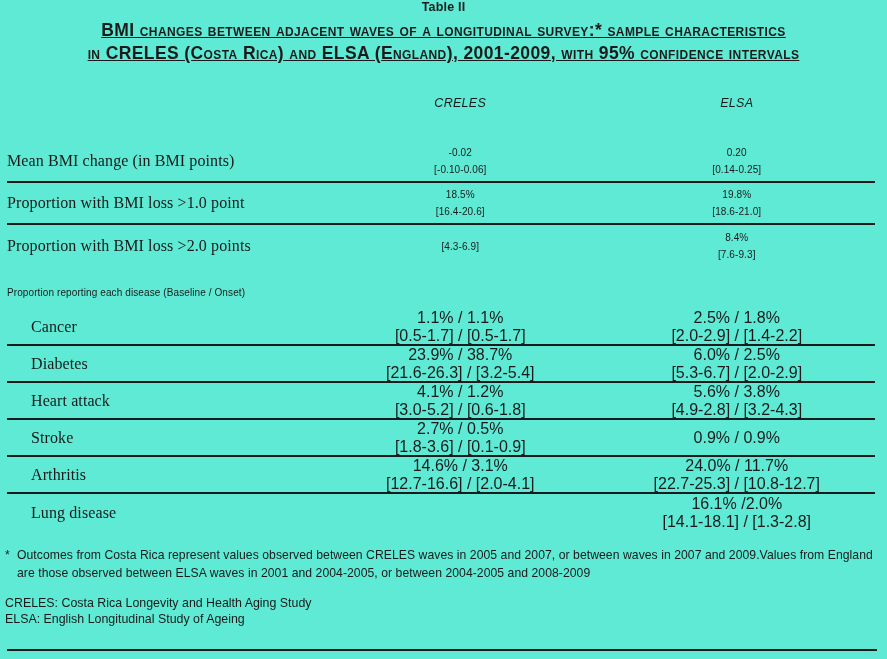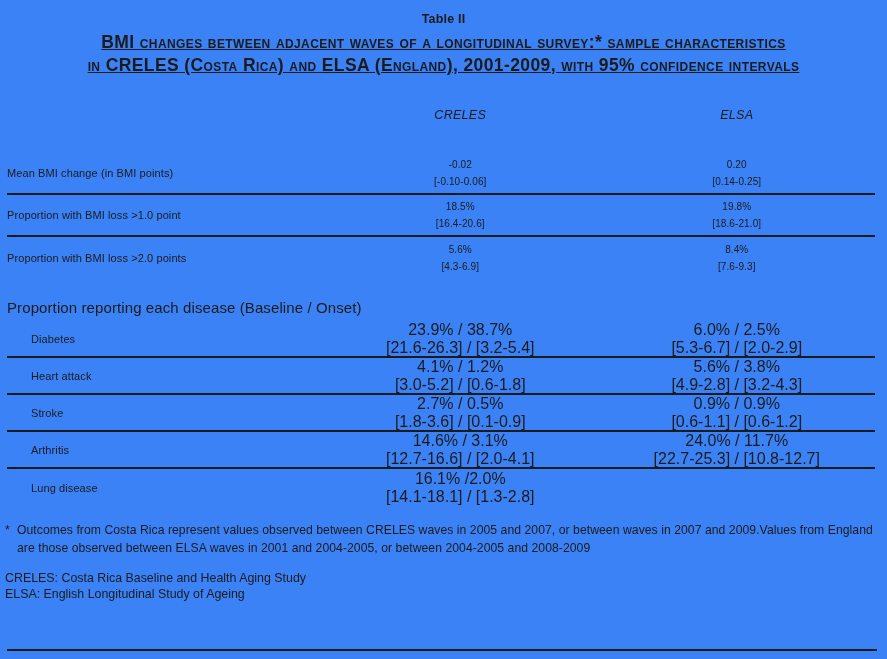--- a/index.html
+++ b/index.html
@@ -1,25 +1,25 @@
 <!DOCTYPE html>
 <html><head>
 <meta charset="utf-8">
 <style>
   * { margin: 0; padding: 0; box-sizing: border-box; }
   html, body { background: #ffffff; }
   .page {
     position: relative;
     width: 887px;
     height: 659px;
-    background: #3b82f6;
+    background: #5eead4;
     color: #1b1b1b;
     font-family: "Liberation Sans", sans-serif;
     overflow: hidden;
-    padding-top: 12px;
+    padding-top: 0;
   }
   
   .caption { text-align: center; }
   .table-label {
     font-size: 12.5px;
     font-weight: bold;
     letter-spacing: 0.2px;
     margin-bottom: 5px;
   }
   .title-line {
@@ -29,27 +29,28 @@
     letter-spacing: 0.4px;
     line-height: 23px;
     text-decoration: underline;
   }
   
   .table {
     margin-left: 7px;
     width: 868px;
     margin-top: 30px;
   }
-  .row { display: flex; align-items: stretch; }
+  .row { display: flex; align-items: stretch; justify-content: space-between; }
   .row .label {
     width: 315px;
-    font-size: 11px;
+    font-size: 16px;
     display: flex;
     align-items: center;
     letter-spacing: 0.1px;
+    font-family: Liberation Serif, serif;
   }
   .row .col {
     width: 276.5px;
     text-align: center;
     display: flex;
     flex-direction: column;
     justify-content: center;
   }
   .thead { height: 16px; margin-bottom: 30px; }
   .thead .col.head {
@@ -59,21 +60,21 @@
   }
   .drow { height: 42px; padding: 3px 0; }
   .drow .val, .drow .ci { font-size: 10px; line-height: 17px; letter-spacing: 0.1px; }
   .ruled { border-bottom: 2px solid #1b1b1b; }
   .disease-row { height: 37px; padding: 1px 0; }
   .disease-row .label { padding-left: 24px; }
   .section-label {
     margin-left: 7px;
     margin-top: 20px;
     margin-bottom: 6px;
-    font-size: 15px;
+    font-size: 10px;
     letter-spacing: 0.1px;
     height: 16px;
   }
   
   .footnote {
     display: flex;
     margin: 15px 12px 0 5px;
     font-size: 12.2px;
     line-height: 18px;
   }
@@ -128,34 +129,44 @@
       </div>
       <div class="col">
         <div class="val">19.8%</div>
         <div class="ci">[18.6-21.0]</div>
       </div>
     </div>
 
     <div class="row drow">
       <div class="label">Proportion with BMI loss &gt;2.0 points</div>
       <div class="col">
-        <div class="val">5.6%</div>
         <div class="ci">[4.3-6.9]</div>
       </div>
       <div class="col">
         <div class="val">8.4%</div>
         <div class="ci">[7.6-9.3]</div>
       </div>
     </div>
   </div>
 
   <div class="section-label">Proportion reporting each disease (Baseline / Onset)</div>
 
   <div class="table" style="margin-top:0;">
 
+    <div class="row disease-row ruled">
+      <div class="label">Cancer</div>
+      <div class="col">
+        <div class="val">1.1% / 1.1%</div>
+        <div class="ci">[0.5-1.7] / [0.5-1.7]</div>
+      </div>
+      <div class="col">
+        <div class="val">2.5% / 1.8%</div>
+        <div class="ci">[2.0-2.9] / [1.4-2.2]</div>
+      </div>
+    </div>
 
     <div class="row disease-row ruled">
       <div class="label">Diabetes</div>
       <div class="col">
         <div class="val">23.9% / 38.7%</div>
         <div class="ci">[21.6-26.3] / [3.2-5.4]</div>
       </div>
       <div class="col">
         <div class="val">6.0% / 2.5%</div>
         <div class="ci">[5.3-6.7] / [2.0-2.9]</div>
@@ -175,21 +186,20 @@
     </div>
 
     <div class="row disease-row ruled">
       <div class="label">Stroke</div>
       <div class="col">
         <div class="val">2.7% / 0.5%</div>
         <div class="ci">[1.8-3.6] / [0.1-0.9]</div>
       </div>
       <div class="col">
         <div class="val">0.9% / 0.9%</div>
-        <div class="ci">[0.6-1.1] / [0.6-1.2]</div>
       </div>
     </div>
 
     <div class="row disease-row ruled">
       <div class="label">Arthritis</div>
       <div class="col">
         <div class="val">14.6% / 3.1%</div>
         <div class="ci">[12.7-16.6] / [2.0-4.1]</div>
       </div>
       <div class="col">
@@ -206,18 +216,18 @@
       </div>
     </div>
   </div>
 
   <div class="footnote">
     <div class="fn-star">*</div>
     <div class="fn-text">Outcomes from Costa Rica represent values observed between CRELES waves in 2005 and 2007, or between waves in 2007 and 2009.Values from England are those observed between ELSA waves in 2001 and 2004-2005, or between 2004-2005 and 2008-2009</div>
   </div>
 
   <div class="abbrevs">
-    <div>CRELES: Costa Rica Baseline and Health Aging Study</div>
+    <div>CRELES: Costa Rica Longevity and Health Aging Study</div>
     <div>ELSA: English Longitudinal Study of Ageing</div>
   </div>
 
   <div class="bottom-rule"></div>
 </div>
 
 </body></html>

